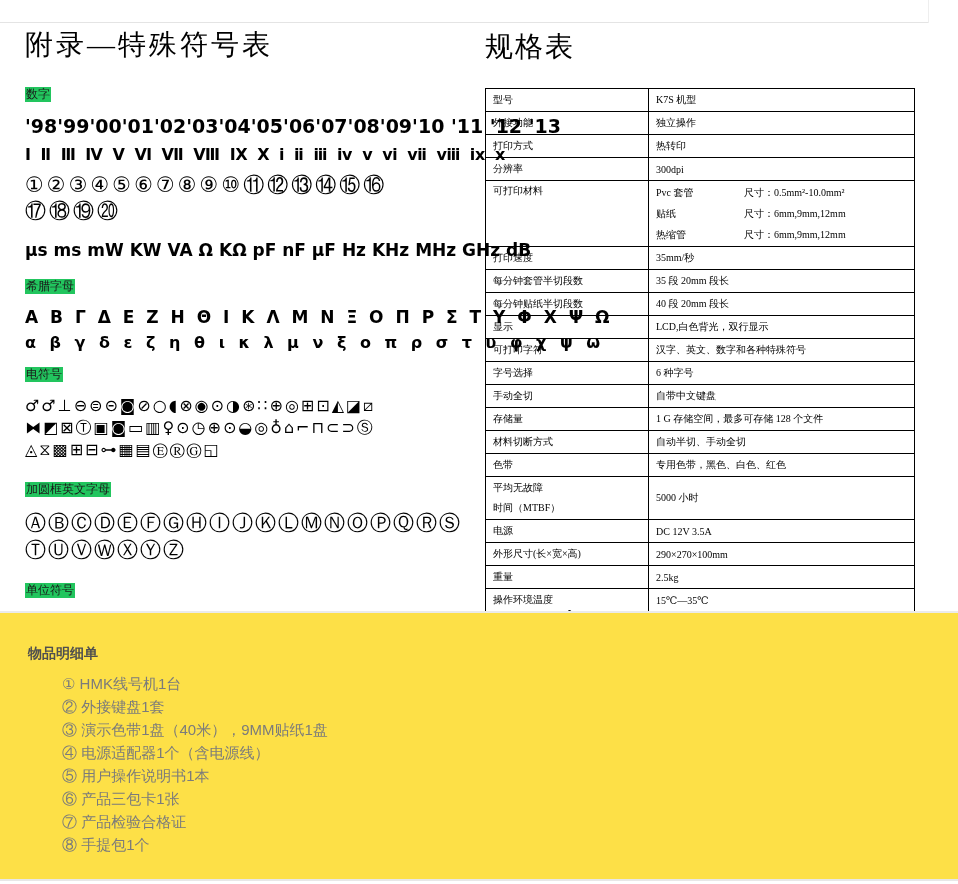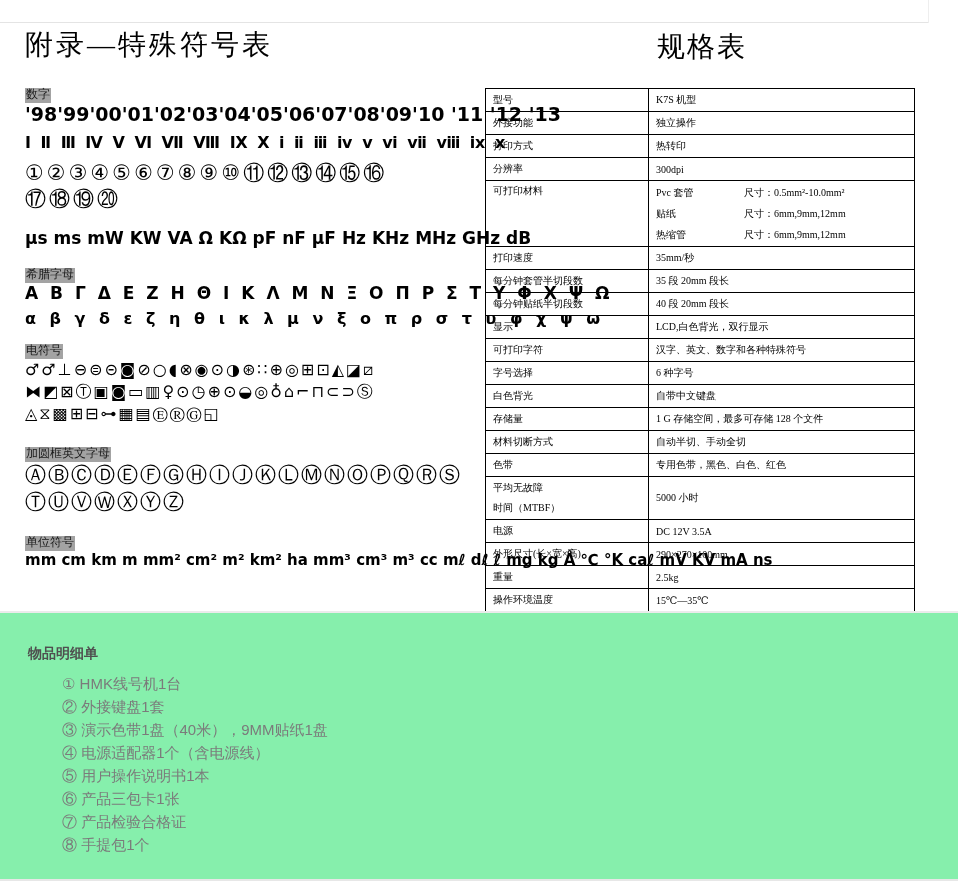--- a/index.html
+++ b/index.html
@@ -5,52 +5,52 @@
   html,body{margin:0;padding:0;background:#fff;}
   .page{position:relative;width:958px;height:884px;background:#fff;overflow:hidden;
         font-family:"Liberation Sans",sans-serif;color:#000;}
   .top-rule{position:absolute;top:22px;left:0;width:929px;height:0;border-top:1px solid #e4e4e4;}
   .top-rule-tick{position:absolute;top:0;left:928px;width:0;height:23px;border-left:1px solid #eee;}
 
   
   .appendix{position:absolute;left:25px;top:26px;width:452px;}
   .doc-title{font-family:"Liberation Serif","DejaVu Serif",serif;font-size:28px;font-weight:400;
              letter-spacing:3px;margin:0 0 20px 0;}
-  .sec-label{display:inline-block;background:#a3a3a3;color:#1a1a1a;font-size:12px;
-             line-height:15px;padding:0 1px;margin:0 0 0 0;font-family:Liberation Mono, monospace;}
+  .sec-label{display:inline-block;background:#22c55e;color:#1a1a1a;font-size:12px;
+             line-height:15px;padding:0 1px;margin:0 0 13px 0;}
   .sec{margin-bottom:12px;}
   .ln{font-family:"DejaVu Sans",sans-serif;white-space:nowrap;}
   .l-years{font-weight:bold;font-size:19px;letter-spacing:0px;margin-bottom:8px;}
   .l-roman{font-weight:bold;font-size:16px;letter-spacing:2px;margin-bottom:8px;}
   .l-circn{font-size:21px;letter-spacing:3px;line-height:26px;}
   .l-units-top{font-weight:bold;font-size:17px;margin-top:16px;}
   .l-greek-u{font-weight:bold;font-size:17px;letter-spacing:3px;margin-bottom:6px;}
   .l-greek-l{font-weight:bold;font-size:16px;letter-spacing:4px;}
   .l-sym{font-size:16px;letter-spacing:2px;line-height:22px;}
   .l-circa{font-size:21px;letter-spacing:2px;line-height:27px;}
   .l-unit{font-weight:bold;font-size:15px;}
   .sec-num{margin-bottom:16px;}
   .sec-greek{margin-top:14px;}
   .sec-circ{margin-top:18px;}
   .sec-unit{margin-top:16px;}
 
   
   .specs{position:absolute;left:485px;top:28px;width:434px;}
-  .specs .doc-title{margin-bottom:22px;letter-spacing:2px;text-align:center;}
+  .specs .doc-title{margin-bottom:22px;letter-spacing:2px;}
   table.spec{border-collapse:collapse;width:430px;
              font-family:"Liberation Serif","DejaVu Serif",serif;font-size:10px;}
   table.spec td{border:1px solid #000;padding:1px 7px;height:20px;vertical-align:middle;}
   table.spec td.k{width:148px;}
   .mat-line{line-height:21px;white-space:nowrap;}
   .mat-name{display:inline-block;width:88px;}
   .two-line div{line-height:20px;}
 
   
   .bottom{position:absolute;top:611px;left:0;width:958px;height:266px;
-          border-top:2px solid #ebebeb;border-bottom:2px solid #e7e7e7;background:#86efac;}
+          border-top:2px solid #ebebeb;border-bottom:2px solid #e7e7e7;background:#fde047;}
   .pack-title{font-size:14px;font-weight:bold;color:#4f4f4f;margin:32px 0 14px 28px;}
   .pack-list{list-style:none;margin:0;padding:0 0 0 62px;color:#7b7b7b;font-size:15px;}
   .pack-list li{margin-bottom:10px;line-height:13px;}
 </style>
 </head>
 <body>
 
 <div class="page">
   <div class="top-rule"></div>
   <div class="top-rule-tick"></div>
@@ -138,21 +138,21 @@
           </tr>
       <tr>
             <td class="k">可打印字符</td>
             <td>汉字、英文、数字和各种特殊符号</td>
           </tr>
       <tr>
             <td class="k">字号选择</td>
             <td>6 种字号</td>
           </tr>
       <tr>
-            <td class="k">白色背光</td>
+            <td class="k">手动全切</td>
             <td>自带中文键盘</td>
           </tr>
       <tr>
             <td class="k">存储量</td>
             <td>1 G 存储空间，最多可存储 128 个文件</td>
           </tr>
       <tr>
             <td class="k">材料切断方式</td>
             <td>自动半切、手动全切</td>
           </tr>

